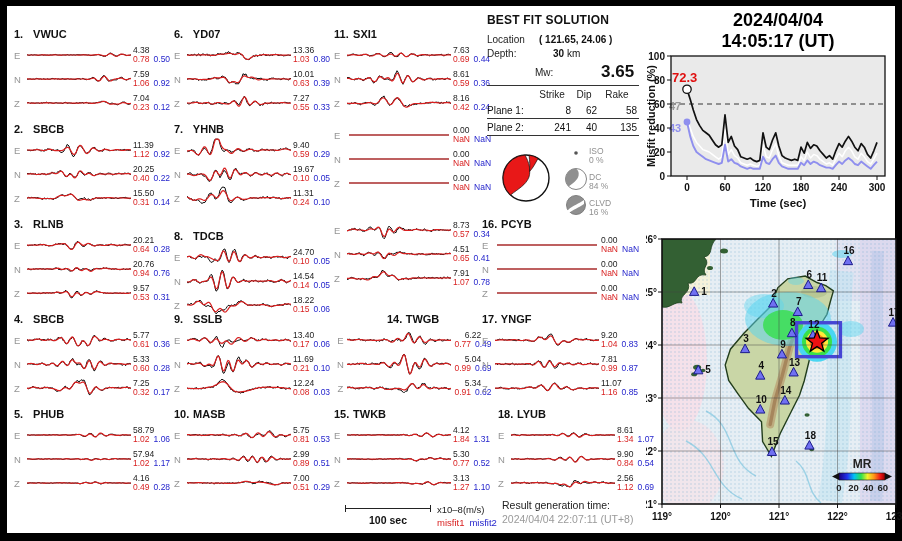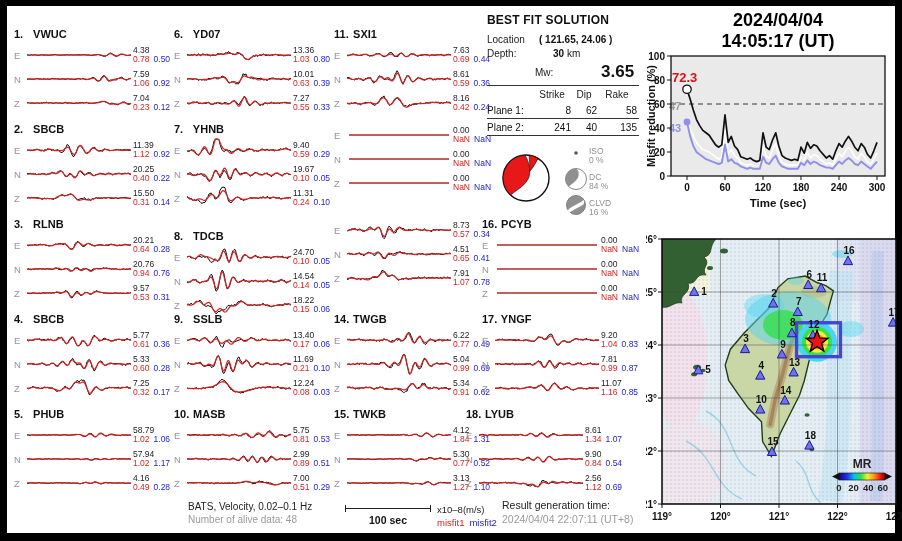--- a/index.html
+++ b/index.html
@@ -425,21 +425,21 @@
           <div class="wrow">
     <span class="comp">Z</span>
     <svg class="trace" viewBox="0 0 104 24">
               <path d="M0,13.4L1,13.4L2,12.7L3,12.1L4,11.4L5,11.3L6,12.0L7,11.9L8,12.6L9,12.7L10,13.7L11,12.7L12,12.4L13,13.5L14,13.8L15,12.4L16,12.4L17,13.0L18,13.4L19,12.6L20,12.8L21,13.2L22,12.6L23,12.3L24,12.5L25,11.9L26,10.7L27,12.0L28,10.9L29,11.7L30,11.2L31,11.1L32,9.3L33,8.1L34,6.9L35,4.4L36,4.6L37,5.4L38,5.7L39,8.6L40,9.8L41,10.5L42,10.0L43,10.4L44,8.8L45,9.6L46,8.8L47,10.0L48,10.3L49,12.2L50,12.8L51,14.0L52,14.3L53,13.2L54,13.9L55,12.4L56,13.6L57,12.9L58,12.0L59,12.3L60,11.9L61,13.6L62,13.5L63,12.2L64,13.6L65,12.4L66,12.0L67,12.4L68,12.5L69,12.3L70,12.5L71,11.0L72,11.0L73,12.3L74,12.1L75,12.1L76,12.0L77,10.9L78,11.3L79,12.3L80,12.5L81,11.3L82,11.7L83,11.8L84,12.0L85,11.3L86,11.5L87,12.1L88,12.2L89,11.6L90,11.6L91,11.8L92,12.6L93,11.5L94,11.4L95,13.1L96,11.4L97,11.1L98,11.4L99,12.5L100,11.5L101,10.8L102,12.5L103,11.6L104,12.4" fill="none" stroke="#111" stroke-width="1"></path>
               <path d="M0,12.3L1,12.3L2,12.3L3,12.2L4,12.2L5,12.2L6,12.2L7,12.4L8,12.6L9,12.8L10,12.9L11,13.0L12,13.0L13,12.9L14,12.8L15,12.7L16,12.7L17,12.9L18,13.3L19,13.6L20,13.9L21,14.0L22,13.7L23,13.1L24,12.3L25,11.5L26,10.9L27,10.6L28,10.7L29,10.8L30,10.9L31,10.7L32,10.0L33,8.9L34,7.6L35,6.5L36,5.9L37,5.9L38,6.5L39,7.4L40,8.4L41,9.2L42,9.6L43,9.7L44,9.5L45,9.4L46,9.5L47,10.1L48,10.9L49,11.8L50,12.7L51,13.3L52,13.6L53,13.5L54,13.2L55,12.9L56,12.6L57,12.5L58,12.6L59,12.7L60,12.8L61,12.8L62,12.8L63,12.7L64,12.4L65,12.2L66,12.0L67,11.9L68,11.9L69,11.9L70,12.0L71,12.1L72,12.1L73,12.1L74,12.0L75,12.0L76,11.9L77,11.8L78,11.8L79,11.9L80,12.0L81,12.1L82,12.1L83,12.2L84,12.2L85,12.1L86,12.1L87,12.0L88,12.0L89,12.0L90,12.0L91,12.1L92,12.1L93,12.2L94,12.1L95,12.1L96,12.0L97,11.9L98,11.8L99,11.8L100,11.8L101,11.8L102,11.9L103,11.9L104,12.0" fill="none" stroke="#d81f1f" stroke-width="1.2"></path>
             </svg>
     <span class="nums"><span class="amp">7.91</span><span><span class="m1">1.07</span><span class="m2">0.78</span></span></span>
   </div>
         </div>
   </div>
-      <div class="station" style="left: 334px; top: 313px;">
+      <div class="station" style="left: 334px; top: 313px; text-align: center;">
     <div class="st-head"><span class="st-num">14.</span><span class="st-code"> TWGB</span></div>
     <div>
           <div class="wrow">
     <span class="comp">E</span>
     <svg class="trace" viewBox="0 0 104 24">
               <path d="M0,11.3L1,11.3L2,11.5L3,11.0L4,12.7L5,11.5L6,12.9L7,11.1L8,11.9L9,11.6L10,11.4L11,11.3L12,10.6L13,11.4L14,12.3L15,11.1L16,12.9L17,11.8L18,12.9L19,12.9L20,12.0L21,12.3L22,12.1L23,11.8L24,11.4L25,12.6L26,12.0L27,11.9L28,12.3L29,13.0L30,13.2L31,12.2L32,13.3L33,13.0L34,12.1L35,12.6L36,12.6L37,10.4L38,11.4L39,12.1L40,11.4L41,12.4L42,13.3L43,13.0L44,14.3L45,12.3L46,12.8L47,13.2L48,12.6L49,11.0L50,11.9L51,12.3L52,10.8L53,12.6L54,13.3L55,11.9L56,13.0L57,11.2L58,11.2L59,9.9L60,6.7L61,4.7L62,4.8L63,5.1L64,7.9L65,10.0L66,12.8L67,15.1L68,14.7L69,13.9L70,11.3L71,10.8L72,8.8L73,7.8L74,9.9L75,11.3L76,14.5L77,15.2L78,16.4L79,16.0L80,14.7L81,13.0L82,11.8L83,10.7L84,11.3L85,12.0L86,11.8L87,13.3L88,13.2L89,13.5L90,12.4L91,11.8L92,11.4L93,11.3L94,12.3L95,13.0L96,12.9L97,12.5L98,11.8L99,12.9L100,11.6L101,11.3L102,12.6L103,12.1L104,12.1" fill="none" stroke="#111" stroke-width="1"></path>
               <path d="M0,11.6L1,11.6L2,11.8L3,11.9L4,12.1L5,12.2L6,12.2L7,12.1L8,11.9L9,11.7L10,11.6L11,11.5L12,11.5L13,11.6L14,11.7L15,11.8L16,11.9L17,12.0L18,12.1L19,12.1L20,12.1L21,12.1L22,12.1L23,12.1L24,12.2L25,12.2L26,12.3L27,12.3L28,12.3L29,12.3L30,12.3L31,12.3L32,12.2L33,12.1L34,12.0L35,11.8L36,11.7L37,11.5L38,11.5L39,11.6L40,11.8L41,12.3L42,12.9L43,13.5L44,14.0L45,14.1L46,13.9L47,13.2L48,12.2L49,11.2L50,10.5L51,10.3L52,10.7L53,11.5L54,12.4L55,12.9L56,12.8L57,11.7L58,9.9L59,7.8L60,6.2L61,5.5L62,6.0L63,7.7L64,10.1L65,12.5L66,14.2L67,14.9L68,14.3L69,12.9L70,11.1L71,9.6L72,8.9L73,9.1L74,10.1L75,11.6L76,13.0L77,14.0L78,14.5L79,14.4L80,13.8L81,13.1L82,12.4L83,12.0L84,11.8L85,11.8L86,12.0L87,12.2L88,12.4L89,12.4L90,12.4L91,12.2L92,12.1L93,11.9L94,11.8L95,11.8L96,11.9L97,11.9L98,12.0L99,12.1L100,12.2L101,12.3L102,12.3L103,12.3L104,12.3" fill="none" stroke="#d81f1f" stroke-width="1.2"></path>
             </svg>
     <span class="nums"><span class="amp">6.22</span><span><span class="m1">0.77</span><span class="m2">0.49</span></span></span>
   </div>
@@ -538,21 +538,21 @@
           <div class="wrow">
     <span class="comp">Z</span>
     <svg class="trace" viewBox="0 0 104 24">
               <path d="M0,12.3L1,12.3L2,12.3L3,12.3L4,11.9L5,11.2L6,11.3L7,11.6L8,12.6L9,12.7L10,12.6L11,13.1L12,12.7L13,13.2L14,13.0L15,12.7L16,11.6L17,12.3L18,11.6L19,12.5L20,12.6L21,11.6L22,12.7L23,13.1L24,12.4L25,13.3L26,12.3L27,12.5L28,11.9L29,12.5L30,11.3L31,11.4L32,11.2L33,11.8L34,10.7L35,11.6L36,10.8L37,11.3L38,12.5L39,11.6L40,12.0L41,11.6L42,10.5L43,10.0L44,10.0L45,9.6L46,8.5L47,9.2L48,11.0L49,10.8L50,13.0L51,14.0L52,14.8L53,14.5L54,13.7L55,11.8L56,10.5L57,8.7L58,8.1L59,7.0L60,7.0L61,7.7L62,8.8L63,9.8L64,11.1L65,13.2L66,12.3L67,13.4L68,12.4L69,12.4L70,12.0L71,10.8L72,10.1L73,11.5L74,11.6L75,12.5L76,13.8L77,13.2L78,14.3L79,13.6L80,13.1L81,13.5L82,12.2L83,12.2L84,12.1L85,11.9L86,12.1L87,11.8L88,12.8L89,12.9L90,12.2L91,13.0L92,13.2L93,12.5L94,11.8L95,11.6L96,12.2L97,12.5L98,12.0L99,12.4L100,11.4L101,12.4L102,12.0L103,12.3L104,12.4" fill="none" stroke="#111" stroke-width="1"></path>
               <path d="M0,12.1L1,12.2L2,12.2L3,12.2L4,12.1L5,12.1L6,12.0L7,12.0L8,12.0L9,12.1L10,12.2L11,12.3L12,12.4L13,12.5L14,12.5L15,12.5L16,12.4L17,12.3L18,12.2L19,12.1L20,12.0L21,12.0L22,12.1L23,12.2L24,12.3L25,12.5L26,12.6L27,12.6L28,12.5L29,12.4L30,12.1L31,11.7L32,11.4L33,11.1L34,10.9L35,10.9L36,11.1L37,11.4L38,11.7L39,12.0L40,12.1L41,11.9L42,11.4L43,10.7L44,10.0L45,9.3L46,9.0L47,9.2L48,9.9L49,11.0L50,12.3L51,13.5L52,14.3L53,14.4L54,13.8L55,12.6L56,11.0L57,9.4L58,8.1L59,7.5L60,7.6L61,8.4L62,9.6L63,11.0L64,12.1L65,12.8L66,13.1L67,12.8L68,12.2L69,11.5L70,11.0L71,10.8L72,10.9L73,11.4L74,12.1L75,12.7L76,13.3L77,13.7L78,13.8L79,13.6L80,13.3L81,13.0L82,12.6L83,12.3L84,12.1L85,12.0L86,12.1L87,12.2L88,12.3L89,12.5L90,12.6L91,12.6L92,12.5L93,12.4L94,12.3L95,12.1L96,11.9L97,11.8L98,11.8L99,11.8L100,11.8L101,11.9L102,11.9L103,12.0L104,12.0" fill="none" stroke="#d81f1f" stroke-width="1.2"></path>
             </svg>
     <span class="nums"><span class="amp">11.07</span><span><span class="m1">1.16</span><span class="m2">0.85</span></span></span>
   </div>
         </div>
   </div>
-      <div class="station" style="left: 466px; top: 408px;">
+      <div class="station" style="left: 498px; top: 408px;">
     <div class="st-head"><span class="st-num">18.</span><span class="st-code"> LYUB</span></div>
     <div>
           <div class="wrow">
     <span class="comp">E</span>
     <svg class="trace" viewBox="0 0 104 24">
               <path d="M0,12.4L1,12.2L2,11.5L3,11.4L4,11.4L5,11.6L6,12.3L7,11.8L8,12.7L9,12.6L10,11.8L11,11.4L12,11.8L13,11.8L14,12.0L15,12.0L16,12.5L17,12.2L18,12.3L19,12.4L20,11.8L21,12.0L22,11.5L23,12.4L24,12.3L25,11.6L26,12.1L27,11.7L28,12.2L29,11.6L30,12.3L31,11.6L32,12.5L33,11.6L34,11.5L35,12.1L36,12.3L37,12.3L38,11.6L39,12.3L40,12.0L41,11.1L42,11.5L43,12.1L44,11.9L45,12.8L46,12.2L47,12.4L48,12.1L49,12.0L50,10.7L51,10.2L52,10.4L53,10.6L54,11.7L55,11.6L56,13.1L57,12.8L58,13.1L59,12.3L60,11.1L61,10.3L62,10.3L63,9.5L64,10.9L65,11.6L66,12.0L67,13.5L68,14.1L69,13.6L70,12.8L71,12.2L72,11.8L73,10.8L74,10.9L75,10.7L76,11.0L77,11.9L78,11.9L79,12.5L80,12.3L81,12.3L82,12.5L83,12.3L84,12.4L85,11.6L86,12.2L87,12.0L88,12.3L89,11.7L90,11.9L91,12.3L92,12.0L93,12.3L94,12.5L95,11.9L96,12.0L97,12.1L98,12.1L99,12.3L100,11.4L101,12.3L102,11.8L103,12.3L104,12.0" fill="none" stroke="#111" stroke-width="1"></path>
               <path d="M0,11.9L1,11.8L2,11.8L3,11.9L4,12.0L5,12.2L6,12.3L7,12.3L8,12.3L9,12.2L10,12.0L11,11.9L12,11.8L13,11.8L14,11.8L15,11.9L16,12.1L17,12.2L18,12.2L19,12.2L20,12.1L21,12.0L22,11.9L23,11.9L24,11.9L25,11.9L26,12.0L27,12.0L28,12.1L29,12.1L30,12.1L31,12.0L32,12.0L33,11.9L34,11.9L35,11.9L36,11.9L37,11.8L38,11.8L39,11.7L40,11.6L41,11.6L42,11.7L43,11.9L44,12.2L45,12.5L46,12.7L47,12.6L48,12.3L49,11.7L50,11.1L51,10.6L52,10.5L53,10.8L54,11.5L55,12.4L56,13.2L57,13.6L58,13.4L59,12.8L60,11.9L61,11.1L62,10.5L63,10.4L64,10.9L65,11.8L66,12.8L67,13.6L68,14.1L69,14.1L70,13.7L71,13.0L72,12.3L73,11.7L74,11.4L75,11.3L76,11.4L77,11.7L78,12.0L79,12.3L80,12.5L81,12.6L82,12.5L83,12.4L84,12.3L85,12.1L86,11.9L87,11.8L88,11.8L89,11.8L90,11.9L91,12.0L92,12.1L93,12.2L94,12.2L95,12.1L96,12.0L97,11.9L98,11.8L99,11.8L100,11.8L101,11.8L102,11.9L103,12.0L104,12.0" fill="none" stroke="#d81f1f" stroke-width="1.2"></path>
             </svg>
     <span class="nums"><span class="amp">8.61</span><span><span class="m1">1.34</span><span class="m2">1.07</span></span></span>
   </div>
@@ -815,24 +815,20 @@
       <line x1="12" y1="134" x2="16" y2="134" stroke="#111" stroke-width="1"></line>
       <text x="11" y="137.5" text-anchor="end" font-size="10" font-weight="bold" fill="#111">24°</text>
       <line x1="12" y1="187" x2="16" y2="187" stroke="#111" stroke-width="1"></line>
       <text x="11" y="190.5" text-anchor="end" font-size="10" font-weight="bold" fill="#111">23°</text>
       <line x1="12" y1="240" x2="16" y2="240" stroke="#111" stroke-width="1"></line>
       <text x="11" y="243.5" text-anchor="end" font-size="10" font-weight="bold" fill="#111">22°</text>
       <line x1="12" y1="293" x2="16" y2="293" stroke="#111" stroke-width="1"></line>
       <text x="11" y="296.5" text-anchor="end" font-size="10" font-weight="bold" fill="#111">21°</text>
     </svg>
 
-  <div class="bats">
-    <div>BATS, Velocity, 0.02–0.1 Hz</div>
-    <div class="g">Number of alive data: 48</div>
-  </div>
   <div class="sbar">
     <div class="sbar-line"></div>
     <div class="sbar-lab">100 sec</div>
   </div>
   <div class="units">
     <div>x10–8(m/s)</div>
     <div><span class="m1l">misfit1</span><span class="m2l">misfit2</span></div>
   </div>
   <div class="result">
     <div>Result generation time:</div>

